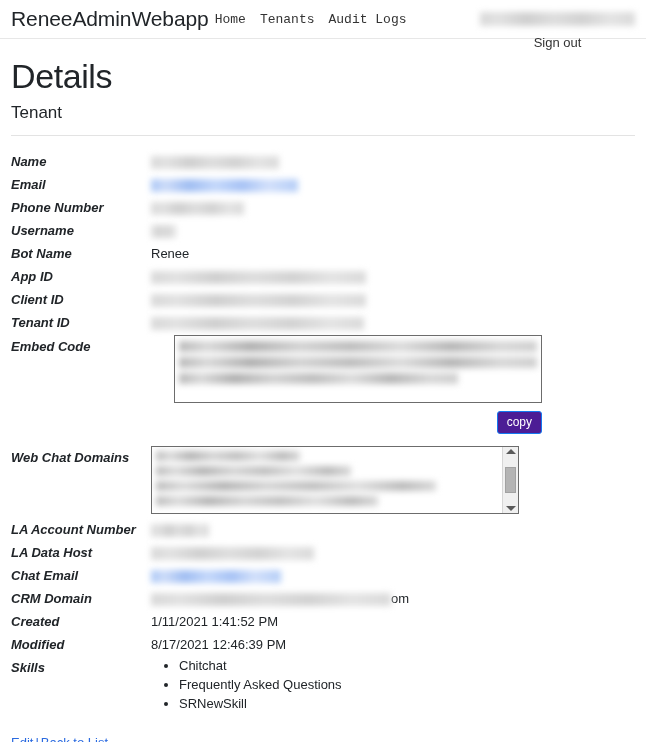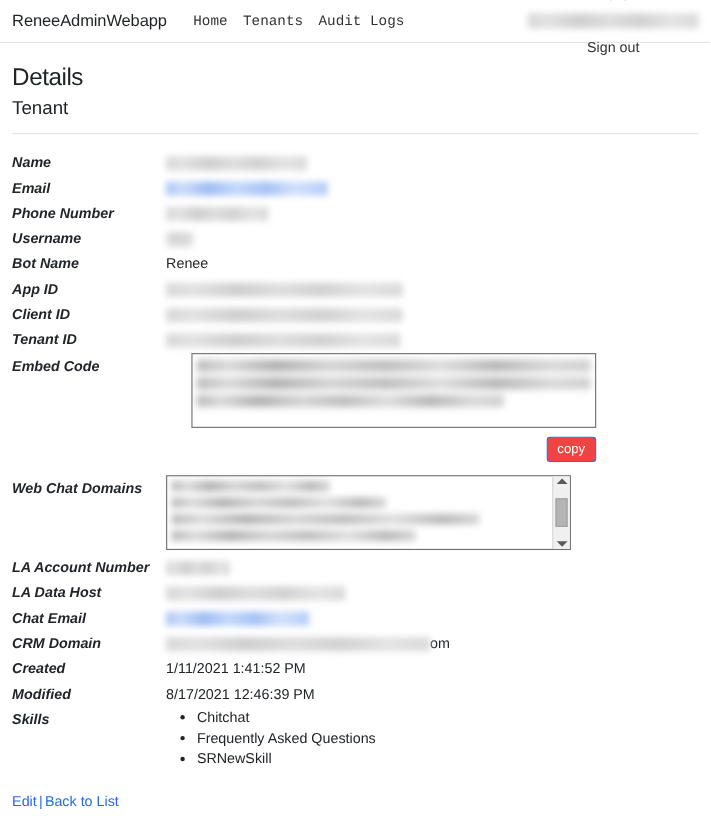--- a/index.html
+++ b/index.html
@@ -22,25 +22,25 @@
     height: 39px;
     box-sizing: border-box;
     border-bottom: 1px solid #e7e7e7;
     display: flex;
     align-items: center;
     padding: 0 11px;
     background: #ffffff;
     white-space: nowrap;
   }
   .brand {
-    font-size: 15px;
+    font-size: 21px;
     color: #212529;
     text-decoration: none;
     letter-spacing: -0.1px;
-    margin-right: 24px;
+    margin-right: 6px;
     text-align: right;
   }
   .nav-links {
     display: flex;
     align-items: center;
     gap: 14px;
   }
   .nav-link {
     font-size: 13px;
     color: #333333;
@@ -76,21 +76,21 @@
     font-size: 13px;
     color: #333333;
     text-decoration: none;
   }
 
   
   .container {
     padding: 0 11px;
   }
   .page-title {
-    font-size: 22px;
+    font-size: 34px;
     font-weight: 300;
     color: #212529;
     margin: 18px 0 0 0;
     letter-spacing: -0.4px;
     line-height: 1.15;
   }
   .page-subtitle {
     font-size: 17px;
     font-weight: 400;
     color: #212529;
@@ -157,21 +157,21 @@
   .embed-lines span:nth-child(2) { width: 100%; }
   .embed-lines span:nth-child(3) { width: 78%; }
 
   .copy-row {
     width: 368px;
     display: flex;
     justify-content: flex-end;
     margin-top: 8px;
   }
   .copy-btn {
-    background: #ef4444;
+    background: #4c1d95;
     color: #ffffff;
     border: 1px solid #1479f0;
     border-radius: 3px;
     font-size: 12px;
     font-family: "Liberation Sans", sans-serif;
     padding: 3px 9px 4px 9px;
     line-height: 14px;
     cursor: pointer;
   }
 

